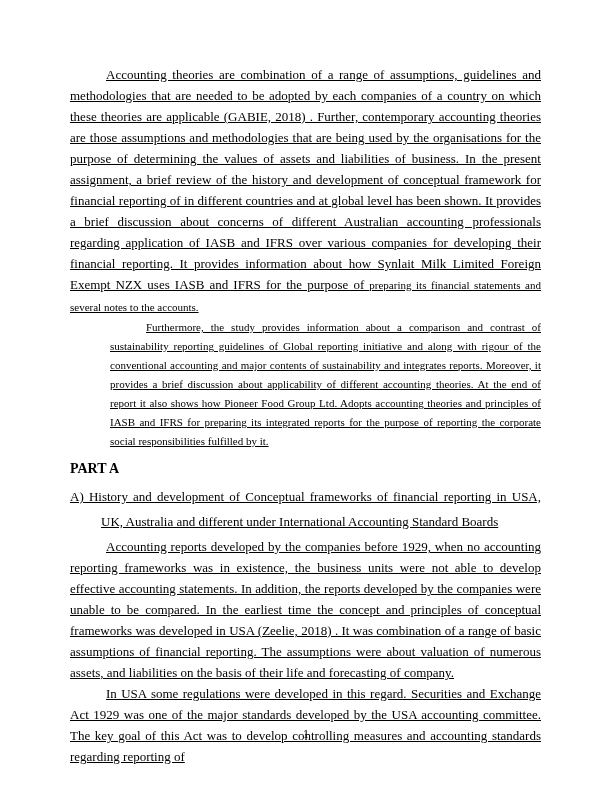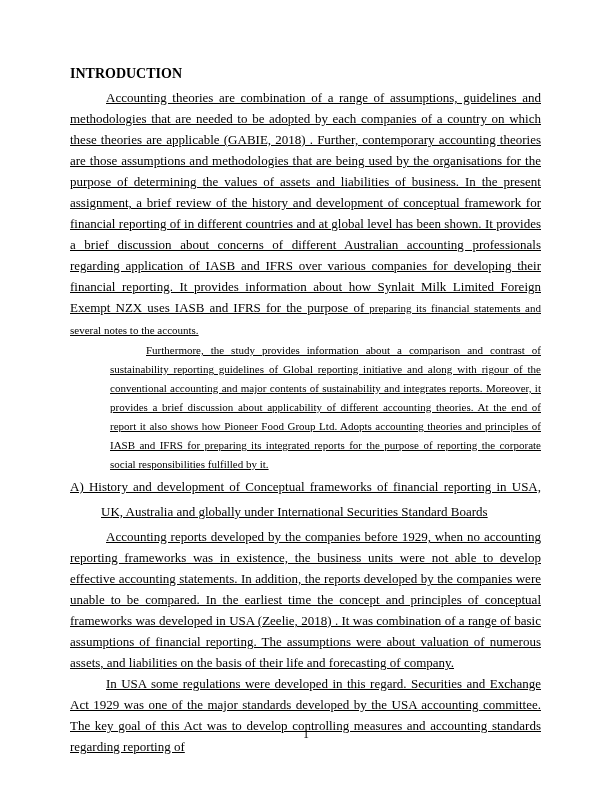--- a/index.html
+++ b/index.html
@@ -57,28 +57,28 @@
     width: 100%;
     text-align: center;
     font-size: 12px;
   }
 </style>
 </head>
 <body>
 
 <div class="page">
 
-  <h1 class="heading heading-intro">INTRODUCTION</h1>
 
   <p class="body indent"><span>Accounting theories are combination of a range of assumptions, guidelines and methodologies that are needed to be adopted by each companies of a country on which these theories are applicable (GABIE, 2018) . Further, contemporary accounting theories are those assumptions and methodologies that are being used by the organisations for the purpose of determining the values of assets and liabilities of business. In the present assignment, a brief review of the history and development of conceptual framework for financial reporting of in different countries and at global level has been shown. It provides a brief discussion about concerns of different Australian accounting professionals regarding application of IASB and IFRS over various companies for developing their financial reporting. It provides information about how Synlait Milk Limited Foreign Exempt NZX uses IASB and IFRS for the purpose of </span><span class="small-inline">preparing its financial statements and several notes to the accounts.</span></p>
 
   <p class="body small indent">Furthermore, the study provides information about a comparison and contrast of sustainability reporting guidelines of Global reporting initiative and along with rigour of the conventional accounting and major contents of sustainability and integrates reports. Moreover, it provides a brief discussion about applicability of different accounting theories. At the end of report it also shows how Pioneer Food Group Ltd. Adopts accounting theories and principles of IASB and IFRS for preparing its integrated reports for the purpose of reporting the corporate social responsibilities fulfilled by it.</p>
 
+  <h1 class="heading heading-part-a">PART A</h1>
 
-  <p class="subheading"><span class="underline">A) History and development of Conceptual frameworks of financial reporting in USA, UK, Australia and globally under International Securities Standard Boards</span></p>
+  <p class="subheading"><span class="underline">A) History and development of Conceptual frameworks of financial reporting in USA, UK, Australia and different under International Accounting Standard Boards</span></p>
 
   <p class="body indent">Accounting reports developed by the companies before 1929, when no accounting reporting frameworks was in existence, the business units were not able to develop effective accounting statements. In addition, the reports developed by the companies were unable to be compared. In the earliest time the concept and principles of conceptual frameworks was developed in USA (Zeelie, 2018) . It was combination of a range of basic assumptions of financial reporting. The assumptions were about valuation of numerous assets, and liabilities on the basis of their life and forecasting of company.</p>
 
   <p class="body indent">In USA some regulations were developed in this regard. Securities and Exchange Act 1929 was one of the major standards developed by the USA accounting committee. The key goal of this Act was to develop controlling measures and accounting standards regarding reporting of</p>
 
   <div class="page-number">1</div>
 
 </div>
 
 </body></html>

